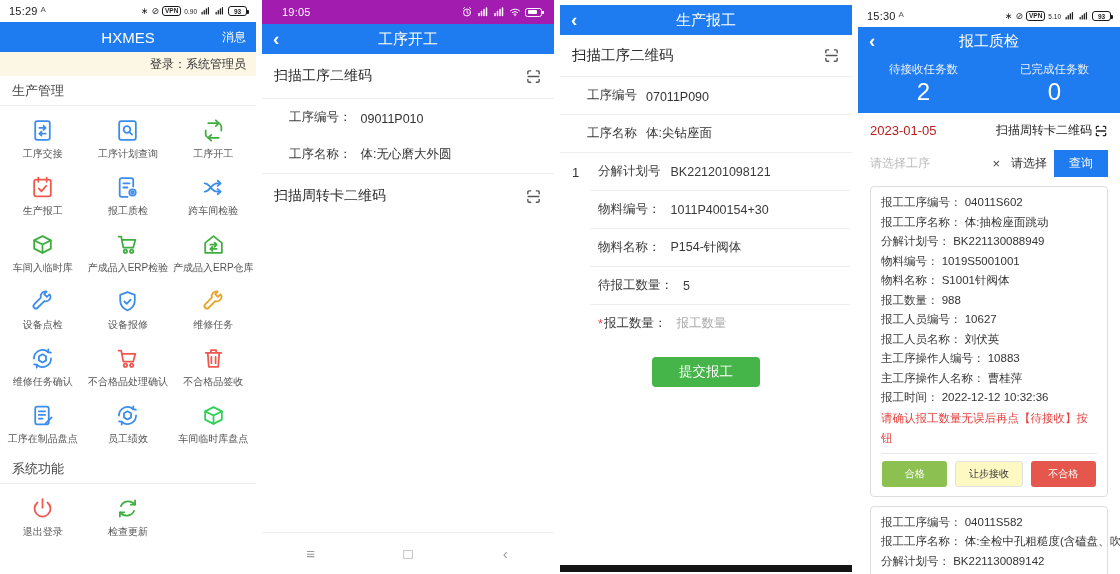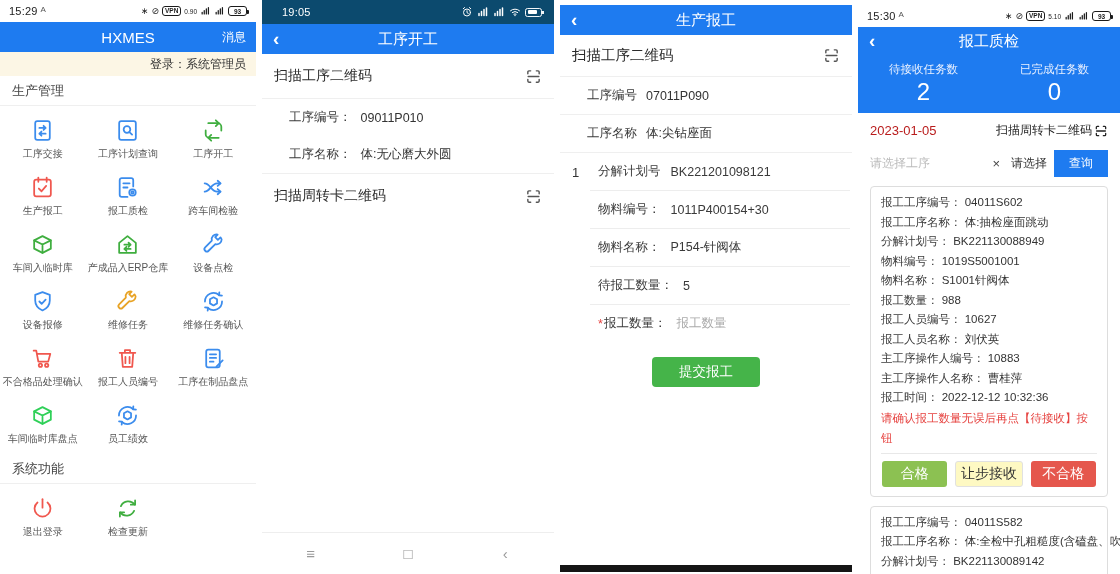--- a/index.html
+++ b/index.html
@@ -17,21 +17,21 @@
   .sbar .alpha{font-size:8px;color:#555;margin-top:-4px;}
   .sbar .sp{flex:1;}
   .chip{border:1px solid #1b1b1b;border-radius:3px;font-size:6.5px;padding:0 2px;line-height:8px;font-weight:bold;}
   .spd{font-size:6.5px;line-height:7px;text-align:center;}
   .miniglyph{font-size:9px;line-height:10px;}
   svg.sig{width:11px;height:10px;}
   .batt{position:relative;width:19px;height:10px;border:1px solid #1b1b1b;border-radius:3px;display:flex;align-items:center;justify-content:center;}
   .batt i{font-style:normal;font-size:6.5px;font-weight:bold;}
   .batt::after{content:"";position:absolute;right:-3px;top:2.5px;width:2px;height:4px;background:#1b1b1b;border-radius:0 1px 1px 0;}
   
-  .sbar.blue{background:#0c4a6e;color:#fff;height:24px;padding:0 12px 0 20px;gap:4px;}
+  .sbar.blue{background:#a21caf;color:#fff;height:24px;padding:0 12px 0 20px;gap:4px;}
   .sbar.blue svg{width:12px;height:12px;}
   .wbatt{position:relative;width:17px;height:9px;border:1px solid rgba(255,255,255,.95);border-radius:2.5px;}
   .wbatt::before{content:"";position:absolute;left:1.5px;top:1.5px;bottom:1.5px;width:9px;background:#fff;border-radius:1px;}
   .wbatt::after{content:"";position:absolute;right:-3px;top:2px;width:2px;height:3.5px;background:rgba(255,255,255,.95);}
   
   .hdr{height:30px;background:#1e7bf0;color:#fff;display:flex;align-items:center;justify-content:center;position:relative;font-size:15px;}
   .hdr .back{position:absolute;left:11px;font-size:19px;line-height:1;top:50%;transform:translateY(-54%);font-weight:bold;}
   .hdr .right{position:absolute;right:10px;font-size:12px;}
   
   .loginbar{height:24px;background:#fcf6e5;display:flex;align-items:center;justify-content:flex-end;padding:0 10px;font-size:12px;color:#333;}
@@ -39,21 +39,21 @@
   .grid{display:grid;grid-template-columns:1fr 1fr 1fr;padding:4px 0 2px;}
   .gitem{display:flex;flex-direction:column;align-items:center;gap:4px;padding:8px 0 6px;cursor:pointer;}
   .gitem .glabel{font-size:10px;color:#555;white-space:nowrap;}
   .ic{display:inline-flex;}
   .ic svg{width:100%;height:100%;}
   
   .scanrow{display:flex;align-items:center;padding:13px 12px;color:#2b2b2b;font-size:14px;}
   .scanrow .ic{margin-left:auto;color:#555;}
   .bb{border-bottom:1px solid #efefef;}
   .bt{border-top:1px solid #efefef;}
-  .frow{display:flex;align-items:center;padding:10px 12px 10px 27px;font-size:12.5px;color:#3a3a3a;}
+  .frow{display:flex;align-items:flex-end;padding:10px 12px 10px 27px;font-size:12.5px;color:#3a3a3a;}
   .frow .fl{margin-right:9px;}
   .frow .fv{color:#333;}
   .navbar{position:absolute;left:0;right:0;bottom:0;height:42px;border-top:1px solid #eee;display:flex;align-items:center;color:#9a9a9a;font-size:15px;background:#fff;}
   .navbar span{flex:1;text-align:center;cursor:pointer;}
   
   .listwrap{display:flex;}
   .numcol{width:30px;padding:12px 0 0 12px;font-size:13px;color:#333;}
   .lrows{flex:1;margin-right:2px;}
   .lrow{display:flex;align-items:center;padding:10px 10px 10px 8px;font-size:12.5px;color:#3a3a3a;border-bottom:1px solid #ededed;}
   .lrow .fl{margin-right:10px;}
@@ -73,21 +73,21 @@
   .filterrow .fph{color:#bbb;font-size:12px;flex:1;}
   .filterrow .clr{color:#444;font-size:13px;cursor:pointer;}
   .filterrow .selph{color:#333;font-size:12px;margin-left:4px;cursor:pointer;}
   .btn-query{margin-left:auto;background:#1e7bf0;color:#fff;border:none;border-radius:0;padding:5px 15px;font-size:12px;font-family:inherit;cursor:pointer;}
   .card{margin:4px 12px 9px;border:1px solid #ddd;border-radius:4px;padding:6px 10px 7px;background:#fff;}
   .crow{font-size:11.5px;color:#333;line-height:19.5px;white-space:nowrap;}
   .crow .cl{color:#3a3a3a;}
   .cwarn{font-size:11.5px;color:#e64340;line-height:20px;}
   .cdiv{border-top:1px solid #e8e8e8;margin:5px 0 7px;}
   .cbtns{display:flex;gap:8px;padding:0 1px 2px;}
-  .cb{flex:1;height:26px;border-radius:3px;display:flex;align-items:center;justify-content:center;font-size:14px;cursor:pointer;}
+  .cb{flex:1;height:26px;border-radius:3px;display:flex;align-items:center;justify-content:center;font-size:10px;cursor:pointer;}
   .cb.pass{background:#8cc152;color:#fff;}
   .cb.concession{background:#fef9c3;color:#333;border:1px solid #e1e1e1;}
   .cb.fail{background:#e5574d;color:#fff;}
 </style>
 </head>
 <body>
 
 <div class="canvas">
 
   <section class="phone s1">
@@ -181,20 +181,30 @@
               <svg viewBox="0 0 24 24" fill="none" stroke="currentColor" stroke-width="1.7" stroke-linecap="round" stroke-linejoin="round">
                 <path d="M4 8l8-4 8 4v8l-8 4-8-4z"></path>
                 <path d="M4 8l8 4 8-4M12 12v8"></path>
               </svg>
             </span>
             <span class="glabel">车间入临时库</span>
           </div>
           <div class="gitem">
             <span class="ic" style="color: rgb(63, 174, 63); height: 25px; width: 25px;">
               <svg viewBox="0 0 24 24" fill="none" stroke="currentColor" stroke-width="1.7" stroke-linecap="round" stroke-linejoin="round">
+                <path d="M3.5 4.5H6l2 10.5h9.5l2-7.5H7.5"></path>
+                <circle cx="10" cy="18.5" r="1.6"></circle>
+                <circle cx="16" cy="18.5" r="1.6"></circle>
+              </svg>
+            </span>
+            <span class="glabel">产成品入ERP检验</span>
+          </div>
+          <div class="gitem">
+            <span class="ic" style="color: rgb(63, 174, 63); height: 25px; width: 25px;">
+              <svg viewBox="0 0 24 24" fill="none" stroke="currentColor" stroke-width="1.7" stroke-linecap="round" stroke-linejoin="round">
                 <path d="M4 10.5 12 4l8 6.5V20H4z"></path>
                 <path d="M9 12.2h6M13 10.2l2 2-2 2M15 16.2H9M11 14.2l-2 2 2 2"></path>
               </svg>
             </span>
             <span class="glabel">产成品入ERP仓库</span>
           </div>
           <div class="gitem">
             <span class="ic" style="color: rgb(59, 140, 237); height: 25px; width: 25px;">
               <svg viewBox="0 0 24 24" fill="none" stroke="currentColor" stroke-width="1.7" stroke-linecap="round" stroke-linejoin="round">
                 <path d="M19.8 7.2a4.6 4.6 0 0 1-6 4.4L7.3 18a2.3 2.3 0 1 1-3.3-3.3l6.4-6.5A4.6 4.6 0 0 1 16 2.5L13.6 5l2.6 2.6 2.5-2.4a4.6 4.6 0 0 1 1.1 2z"></path>
@@ -239,50 +249,50 @@
             </span>
             <span class="glabel">不合格品处理确认</span>
           </div>
           <div class="gitem">
             <span class="ic" style="color: rgb(240, 87, 78); height: 25px; width: 25px;">
               <svg viewBox="0 0 24 24" fill="none" stroke="currentColor" stroke-width="1.7" stroke-linecap="round" stroke-linejoin="round">
                 <path d="M4.5 6.5h15M9.5 6.2V4h5v2.2M6.5 6.8l1 13.2h9l1-13.2"></path>
                 <path d="M10 10.5v6M14 10.5v6"></path>
               </svg>
             </span>
-            <span class="glabel">报工人员编号</span>
+            <span class="glabel">不合格品签收</span>
           </div>
           <div class="gitem">
             <span class="ic" style="color: rgb(59, 140, 237); height: 25px; width: 25px;">
               <svg viewBox="0 0 24 24" fill="none" stroke="currentColor" stroke-width="1.7" stroke-linecap="round" stroke-linejoin="round">
                 <rect x="5" y="3.5" width="13" height="17" rx="2"></rect>
                 <path d="M8.5 8h6M8.5 11.5h6M8.5 15h3.5"></path>
                 <path d="M14.8 19.8l6-6"></path>
               </svg>
             </span>
             <span class="glabel">工序在制品盘点</span>
           </div>
           <div class="gitem">
-            <span class="ic" style="color: rgb(47, 208, 88); height: 25px; width: 25px;">
-              <svg viewBox="0 0 24 24" fill="none" stroke="currentColor" stroke-width="1.7" stroke-linecap="round" stroke-linejoin="round">
-                <path d="M4 8l8-4 8 4v8l-8 4-8-4z"></path>
-                <path d="M4 8l8 4 8-4M12 12v8"></path>
-              </svg>
-            </span>
-            <span class="glabel">车间临时库盘点</span>
-          </div>
-          <div class="gitem">
             <span class="ic" style="color: rgb(59, 140, 237); height: 25px; width: 25px;">
               <svg viewBox="0 0 24 24" fill="none" stroke="currentColor" stroke-width="1.7" stroke-linecap="round" stroke-linejoin="round">
                 <path d="M12 8l3.4 1.9v3.9L12 15.8l-3.4-2v-3.9z"></path>
                 <path d="M20.2 12a8.2 8.2 0 0 1-13.5 6.2M3.8 12A8.2 8.2 0 0 1 17.3 5.8"></path>
                 <path d="M17.6 3.2l-.3 2.8 2.8.3M6.4 20.8l.3-2.8-2.8-.3"></path>
               </svg>
             </span>
             <span class="glabel">员工绩效</span>
+          </div>
+          <div class="gitem">
+            <span class="ic" style="color: rgb(47, 208, 88); height: 25px; width: 25px;">
+              <svg viewBox="0 0 24 24" fill="none" stroke="currentColor" stroke-width="1.7" stroke-linecap="round" stroke-linejoin="round">
+                <path d="M4 8l8-4 8 4v8l-8 4-8-4z"></path>
+                <path d="M4 8l8 4 8-4M12 12v8"></path>
+              </svg>
+            </span>
+            <span class="glabel">车间临时库盘点</span>
           </div>
         </div>
         <div class="sec-title">系统功能</div>
         <div class="grid">
           <div class="gitem">
             <span class="ic" style="color: rgb(240, 87, 78); height: 25px; width: 25px;">
               <svg viewBox="0 0 24 24" fill="none" stroke="currentColor" stroke-width="1.7" stroke-linecap="round" stroke-linejoin="round">
                 <path d="M12 3v8.2"></path>
                 <path d="M7.2 6.2a7.6 7.6 0 1 0 9.6 0"></path>
               </svg>

